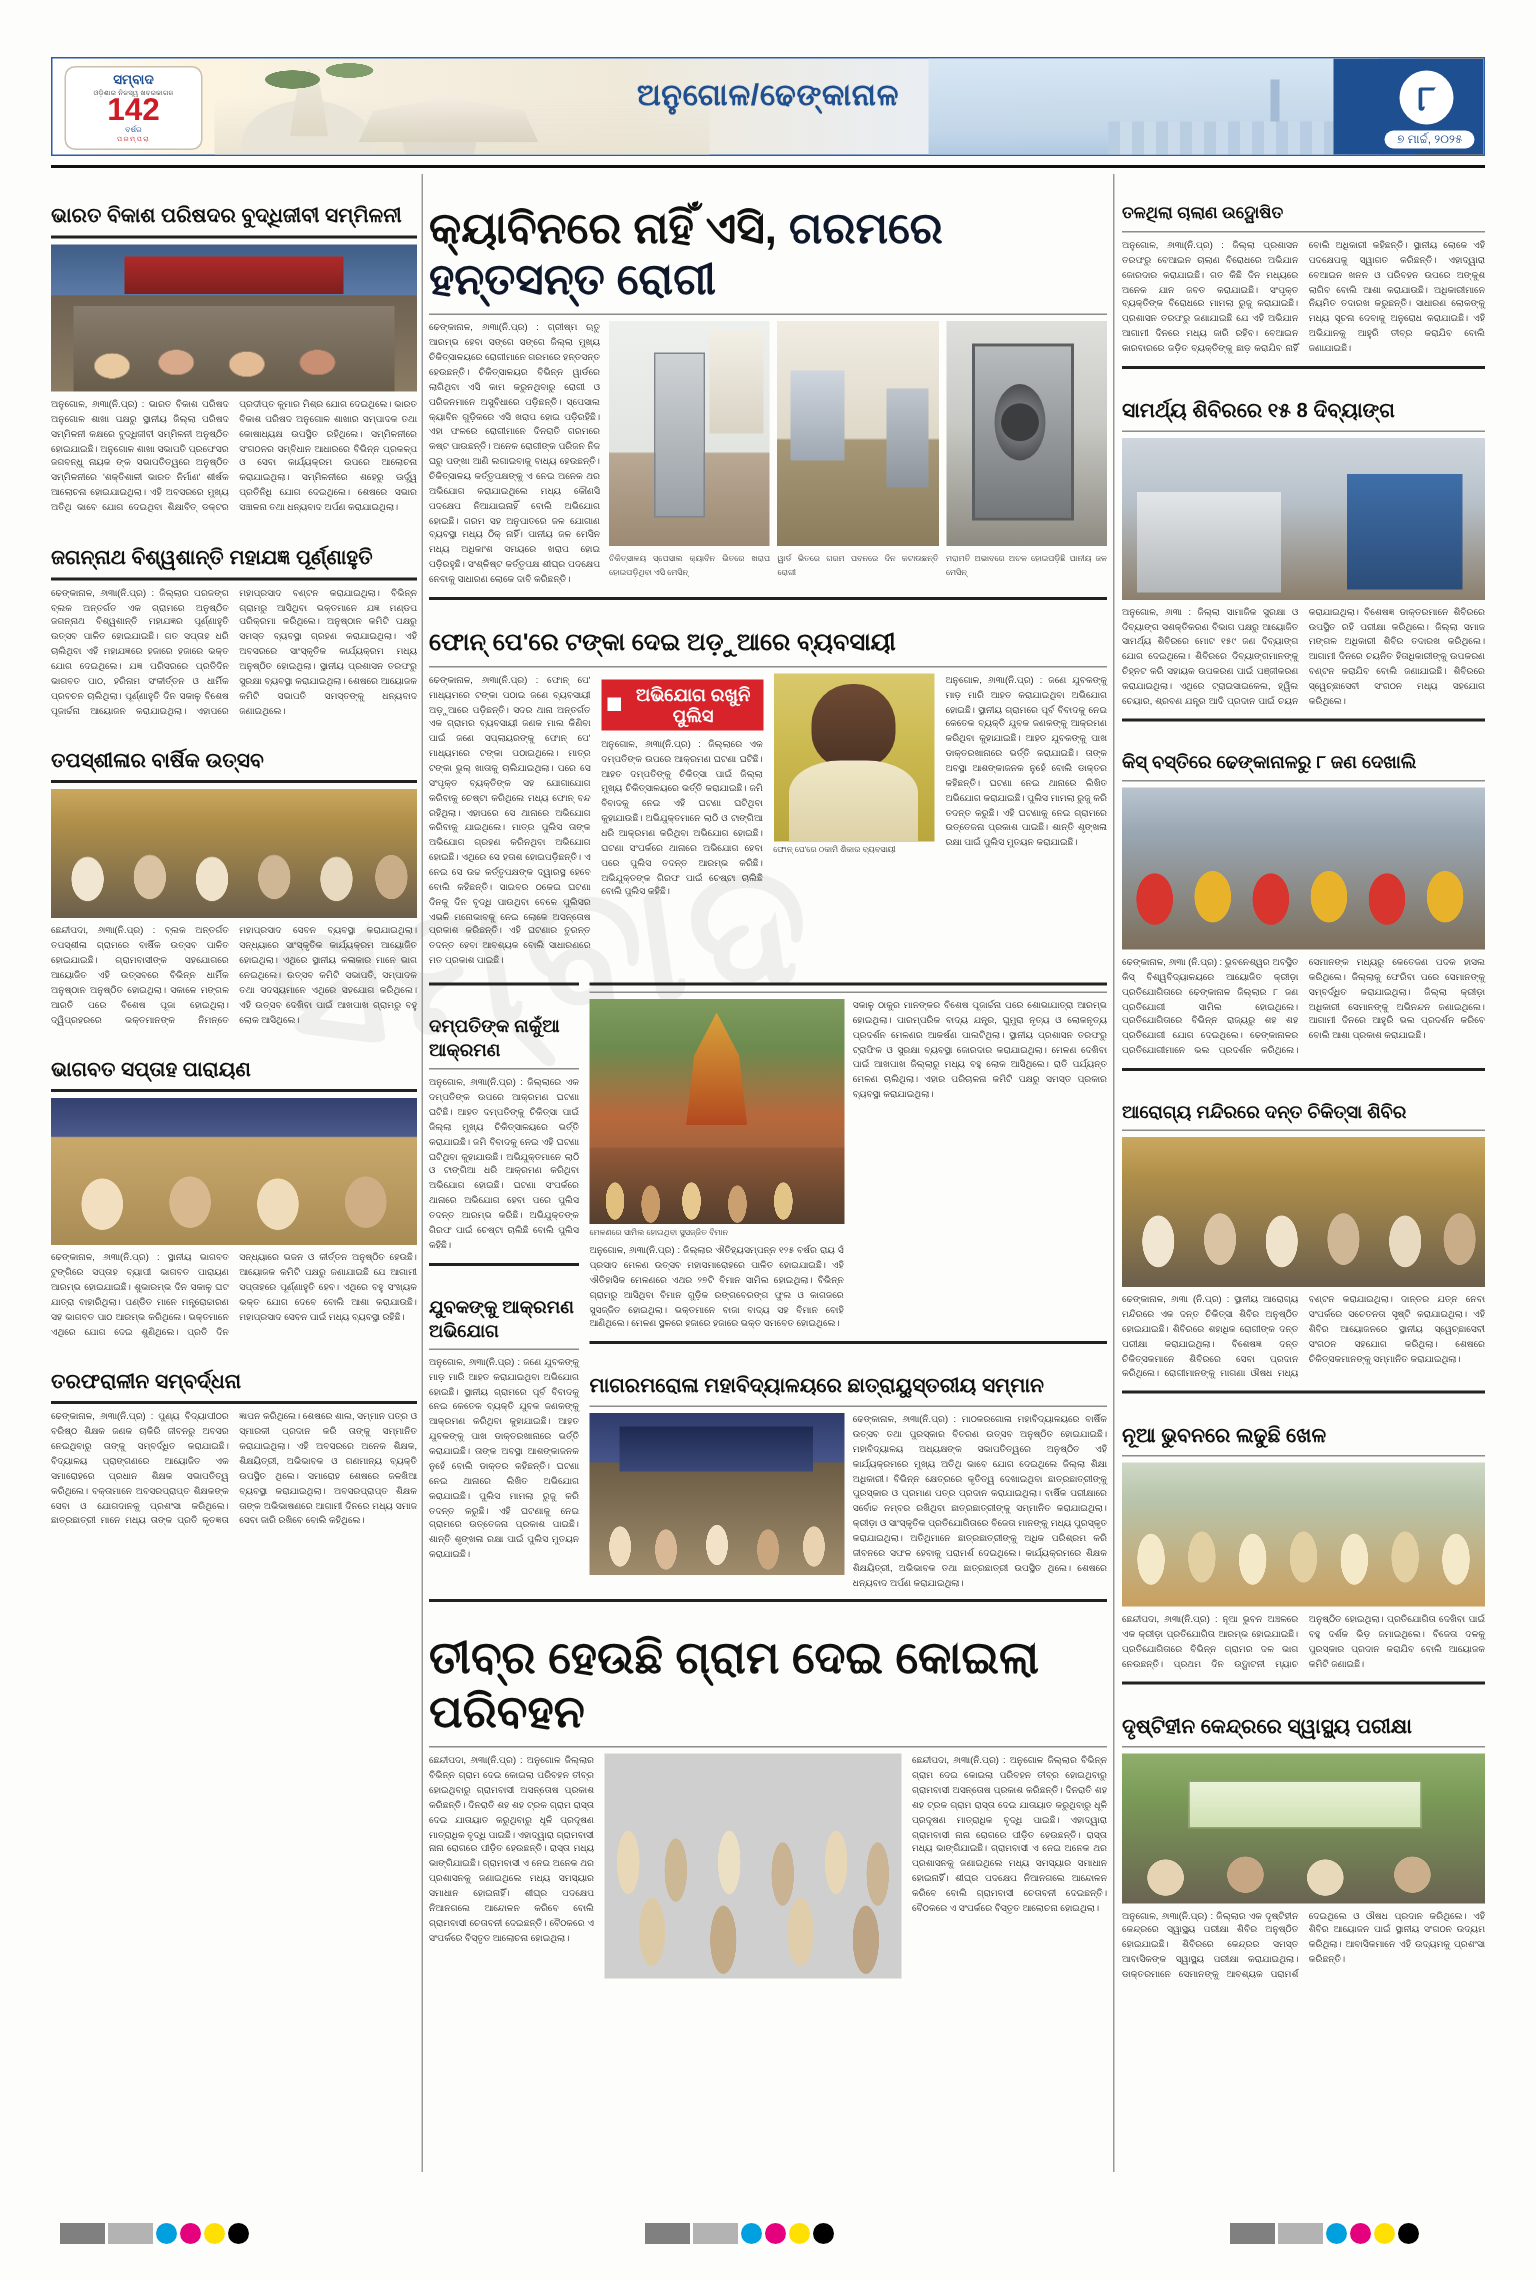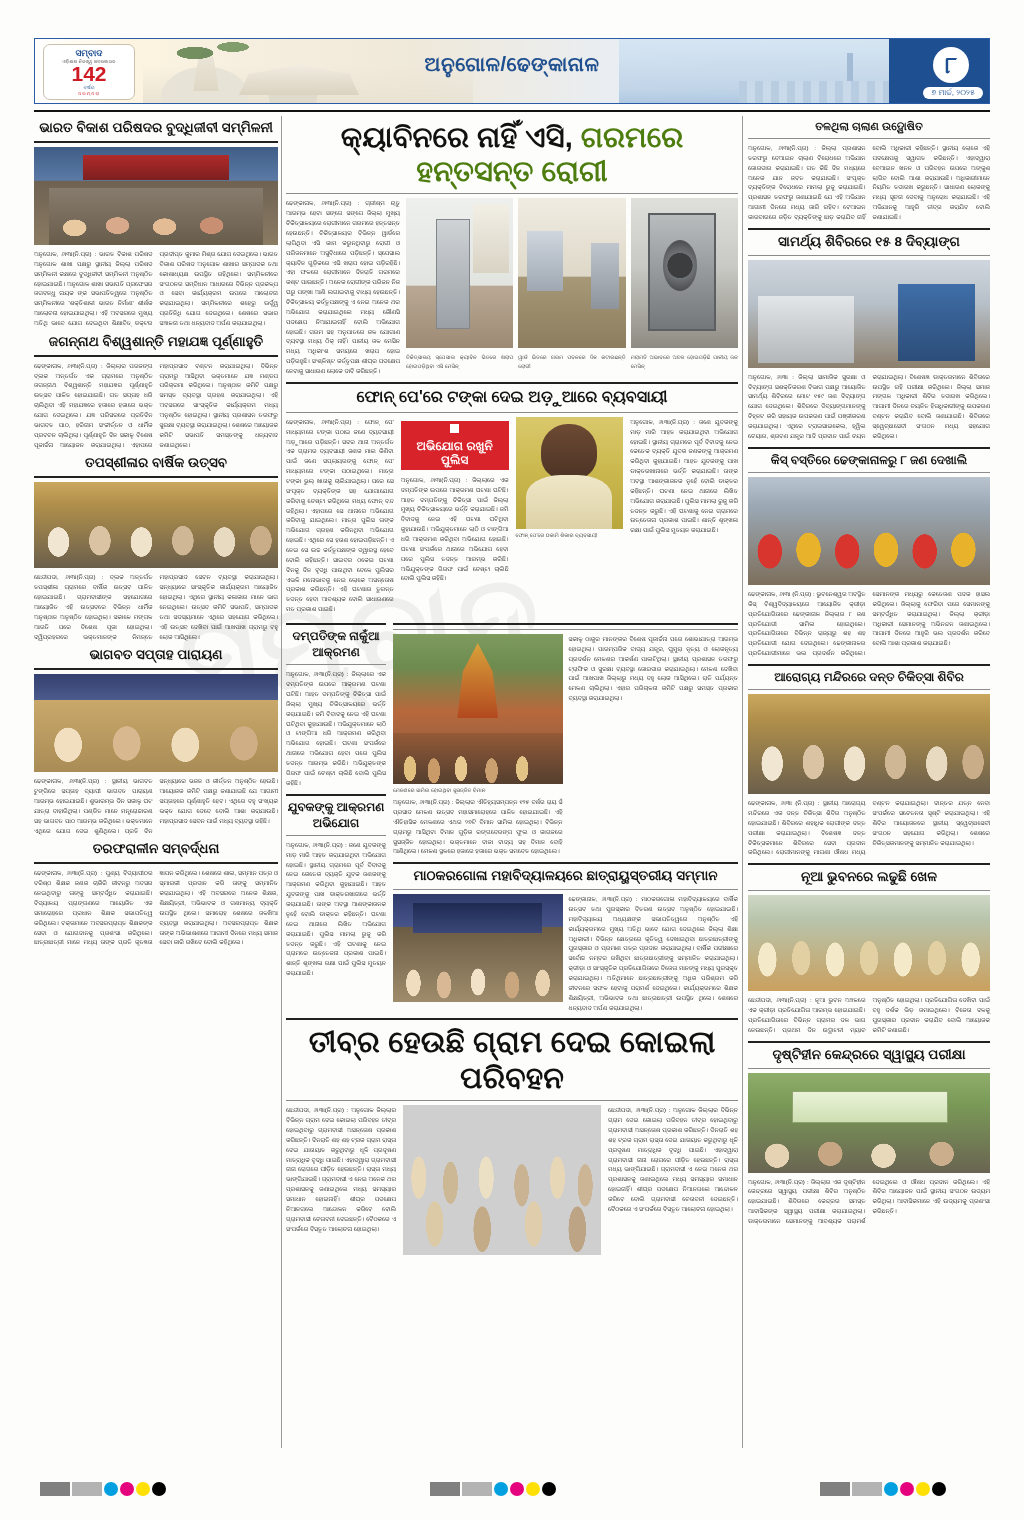--- a/index.html
+++ b/index.html
@@ -115,28 +115,28 @@
   .col { position:absolute; top:0; }
   .col-left  { left:0;   width:244px; }
   .col-mid   { left:252px; width:452px; }
   .col-right { left:714px; width:242px; }
   .vrule { position:absolute; top:0; width:1px; height:1332px; background:#9a9a9a; }
   .vrule.v1{ left:247px; }
   .vrule.v2{ left:708px; }
 
   
   .hl {
-    font-weight:bold; text-align:center; color:#111;
-    line-height:1.18; margin:4px 0 5px 0;
+    font-weight:bold; text-align:left; color:#111;
+    line-height:1.18; margin:20px 0 5px 0;
   }
   .hl-s  { font-size:13.5px; }
   .hl-m  { font-size:16px; }
   .hl-l  { font-size:30px; }
   .hl-xl { font-size:29px; }
-  .hl-red { color:#4d7c0f; }
+  .hl-red { color:#0f172a; }
   .hl-blue{ color:#2569b5; }
   .rule-th { height:2px; background:#222; margin:3px 0 4px; }
   .rule-tn { height:1px; background:#8c8c8c; margin:4px 0 4px; }
 
   .body-txt {
     font-size:6.1px; line-height:1.62; text-align:justify;
     color:#1a1a1a; hyphens:auto; word-break:break-word;
   }
   .body-txt.c2 { column-count:2; column-gap:7px; column-rule:0; }
   .cap {
@@ -356,21 +356,20 @@
       radial-gradient(ellipse 7% 28% at 66% 76%, #e0cdab 0 62%, rgba(0,0,0,0) 64%),
       radial-gradient(ellipse 7% 28% at 88% 80%, #bda484 0 62%, rgba(0,0,0,0) 64%);
   }
 
   
   .redbar {
     background:#d8232a; color:#fff; font-weight:bold;
     font-size:12px; text-align:center; padding:3px 4px;
     display:flex; align-items:center; justify-content:center; gap:6px;
     margin:4px 0 5px;
-    flex-direction:column;
   }
   .redbar .sq { width:9px; height:9px; background:#fff; flex:0 0 auto; }
 
   
   .watermark {
     position:absolute; left:180px; top:570px;
     font-size:116px; font-weight:bold; color:rgba(120,120,120,.10);
     transform:rotate(-8deg); pointer-events:none; user-select:none;
     letter-spacing:4px;
   }
@@ -559,21 +558,21 @@
               <div class="cap">ମେଳଣରେ ସାମିଲ ହୋଇଥିବା ସୁସଜ୍ଜିତ ବିମାନ</div>
               <div class="body-txt" style="margin-top:3px">ଅନୁଗୋଳ, ୬ା୩ା(ନି.ପ୍ର) : ଜିଲ୍ଲାର ଐତିହ୍ୟସମ୍ପନ୍ନ ୧୨୫ ବର୍ଷର ରାୟ ସଁ ପ୍ରସାଦ ମେଳଣ ଉତ୍ସବ ମହାସମାରୋହରେ ପାଳିତ ହୋଇଯାଇଛି। ଏହି ଐତିହାସିକ ମେଳଣରେ ଏଥର ୨୭ଟି ବିମାନ ସାମିଲ ହୋଇଥିଲା। ବିଭିନ୍ନ ଗ୍ରାମରୁ ଆସିଥିବା ବିମାନ ଗୁଡ଼ିକ ରଙ୍ଗବେରଙ୍ଗ ଫୁଲ ଓ କାଗଜରେ ସୁସଜ୍ଜିତ ହୋଇଥିଲା। ଭକ୍ତମାନେ ବାଜା ବାଦ୍ୟ ସହ ବିମାନ ବୋହି ଆଣିଥିଲେ। ମେଳଣ ସ୍ଥଳରେ ହଜାରେ ହଜାରେ ଭକ୍ତ ସମବେତ ହୋଇଥିଲେ।</div>
             </div>
             <div style="flex:1 1 0;">
               <div class="body-txt">ସକାଳୁ ଠାକୁର ମାନଙ୍କର ବିଶେଷ ପୂଜାର୍ଚ୍ଚନା ପରେ ଶୋଭାଯାତ୍ରା ଆରମ୍ଭ ହୋଇଥିଲା। ପାରମ୍ପରିକ ବାଦ୍ୟ ଯନ୍ତ୍ର, ଘୁମୁରା ନୃତ୍ୟ ଓ ଲୋକନୃତ୍ୟ ପ୍ରଦର୍ଶନ ମେଳଣର ଆକର୍ଷଣ ପାଲଟିଥିଲା। ସ୍ଥାନୀୟ ପ୍ରଶାସନ ତରଫରୁ ଟ୍ରାଫିକ ଓ ସୁରକ୍ଷା ବ୍ୟବସ୍ଥା ଜୋରଦାର କରାଯାଇଥିଲା। ମେଳଣ ଦେଖିବା ପାଇଁ ଆଖପାଖ ଜିଲ୍ଲାରୁ ମଧ୍ୟ ବହୁ ଲୋକ ଆସିଥିଲେ। ରାତି ପର୍ଯ୍ୟନ୍ତ ମେଳଣ ଚାଲିଥିଲା। ଏହାର ପରିଚାଳନା କମିଟି ପକ୍ଷରୁ ସମସ୍ତ ପ୍ରକାର ବ୍ୟବସ୍ଥା କରାଯାଇଥିଲା।</div>
             </div>
           </div>
 
           <div style="margin-top:6px">
             <div class="rule-th"></div>
-            <div class="hl hl-s">ମାଠକରଗୋଳା ମହାବିଦ୍ୟାଳୟରେ ଛାତ୍ରାୟୁସ୍ତରୀୟ ସମ୍ମାନ</div>
+            <div class="hl hl-s">ମାଗରମରୋଳା ମହାବିଦ୍ୟାଳୟରେ ଛାତ୍ରାୟୁସ୍ତରୀୟ ସମ୍ମାନ</div>
             <div class="rule-tn"></div>
             <div style="display:flex; gap:6px;">
               <div style="flex:1 1 0;">
                 <div class="photo ph-stage" style="height:108px">
                     <div class="ph-inner"></div>
                   </div>
               </div>
               <div style="flex:1 1 0;">
                 <div class="body-txt">ଢେଙ୍କାନାଳ, ୬ା୩ା(ନି.ପ୍ର) : ମାଠକରଗୋଳା ମହାବିଦ୍ୟାଳୟରେ ବାର୍ଷିକ ଉତ୍ସବ ତଥା ପୁରସ୍କାର ବିତରଣ ଉତ୍ସବ ଅନୁଷ୍ଠିତ ହୋଇଯାଇଛି। ମହାବିଦ୍ୟାଳୟ ଅଧ୍ୟକ୍ଷଙ୍କ ସଭାପତିତ୍ୱରେ ଅନୁଷ୍ଠିତ ଏହି କାର୍ଯ୍ୟକ୍ରମରେ ମୁଖ୍ୟ ଅତିଥି ଭାବେ ଯୋଗ ଦେଇଥିଲେ ଜିଲ୍ଲା ଶିକ୍ଷା ଅଧିକାରୀ। ବିଭିନ୍ନ କ୍ଷେତ୍ରରେ କୃତିତ୍ୱ ଦେଖାଇଥିବା ଛାତ୍ରଛାତ୍ରୀଙ୍କୁ ପୁରସ୍କାର ଓ ପ୍ରମାଣ ପତ୍ର ପ୍ରଦାନ କରାଯାଇଥିଲା। ବାର୍ଷିକ ପରୀକ୍ଷାରେ ସର୍ବୋଚ୍ଚ ନମ୍ବର ରଖିଥିବା ଛାତ୍ରଛାତ୍ରୀଙ୍କୁ ସମ୍ମାନିତ କରାଯାଇଥିଲା। କ୍ରୀଡ଼ା ଓ ସାଂସ୍କୃତିକ ପ୍ରତିଯୋଗିତାରେ ବିଜେତା ମାନଙ୍କୁ ମଧ୍ୟ ପୁରସ୍କୃତ କରାଯାଇଥିଲା। ଅତିଥିମାନେ ଛାତ୍ରଛାତ୍ରୀଙ୍କୁ ଅଧିକ ପରିଶ୍ରମ କରି ଜୀବନରେ ସଫଳ ହେବାକୁ ପରାମର୍ଶ ଦେଇଥିଲେ। କାର୍ଯ୍ୟକ୍ରମରେ ଶିକ୍ଷକ ଶିକ୍ଷୟିତ୍ରୀ, ଅଭିଭାବକ ତଥା ଛାତ୍ରଛାତ୍ରୀ ଉପସ୍ଥିତ ଥିଲେ। ଶେଷରେ ଧନ୍ୟବାଦ ଅର୍ପଣ କରାଯାଇଥିଲା।</div>
               </div>

